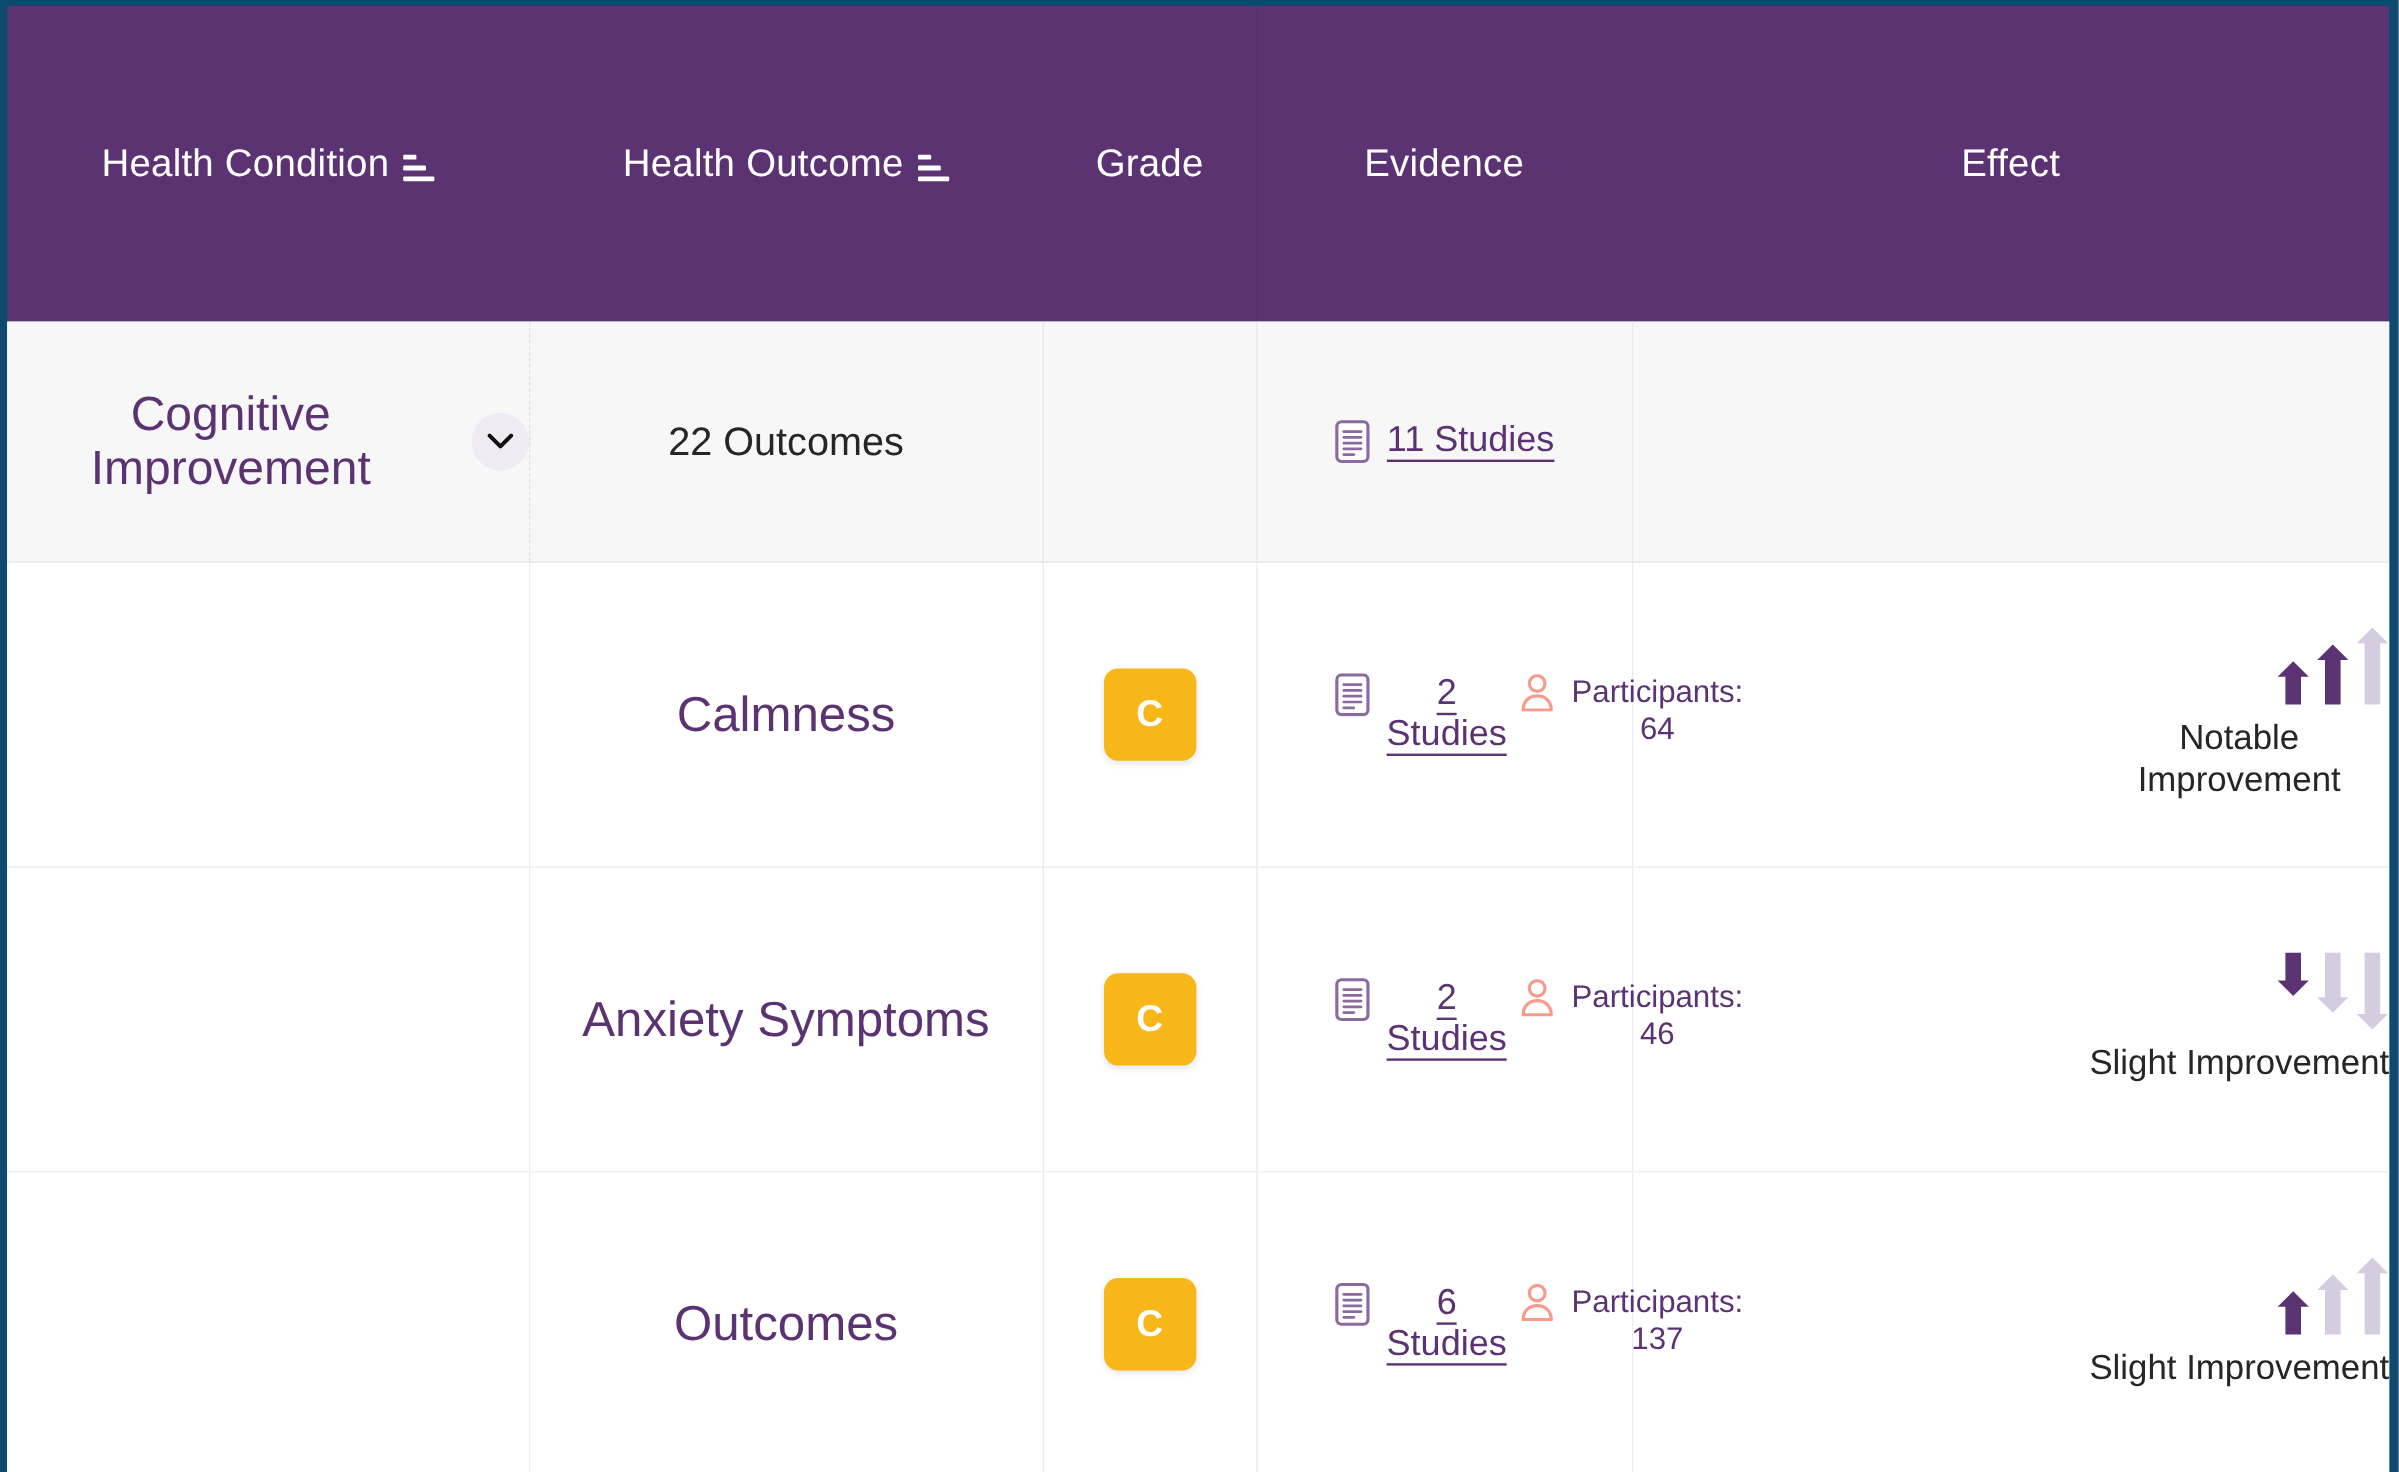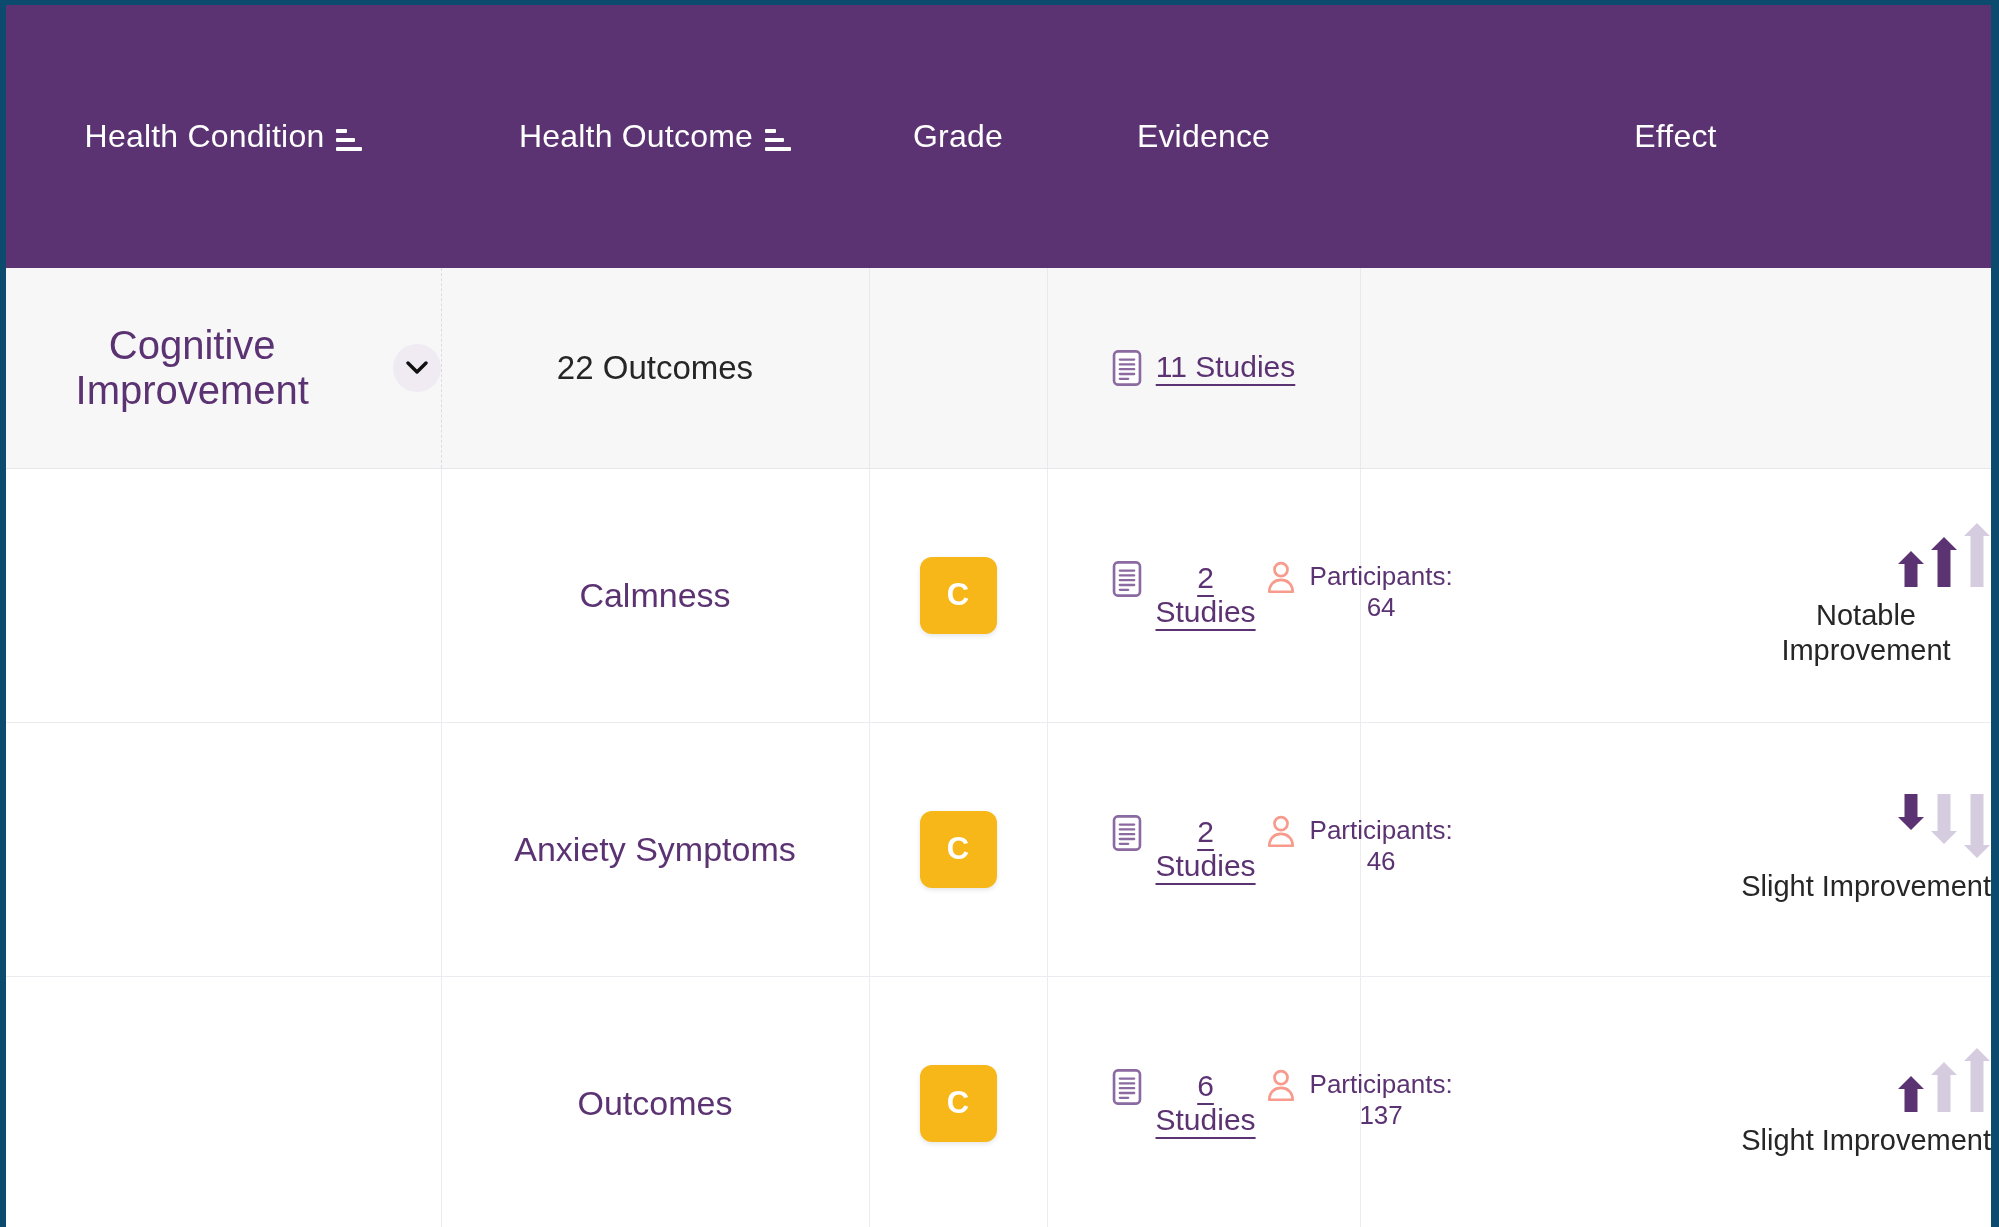--- a/index.html
+++ b/index.html
@@ -60,21 +60,21 @@
   
   tr.data-row { height: 254px; background:#ffffff; }
   tr.data-row td {
     border-right: 1px solid #ececf0;
     border-bottom: 1px solid #ececf0;
     text-align: center; vertical-align: middle; padding: 0;
     background:#fff;
   }
   tr.data-row td:last-child { border-right: none; }
 
-  .outcome-name { color:#5c3372; font-size: 34px; }
+  .outcome-name { color:#5c3372; font-size: 41px; }
 
   .grade-badge {
     width: 77px; height: 77px; border-radius: 12px;
     background:#f7b719; color:#fff;
     font-size: 31px; font-weight: 600;
     display:flex; align-items:center; justify-content:center;
     margin: 0 auto;
     box-shadow: 0 2px 5px rgba(0,0,0,.10);
   }
 

